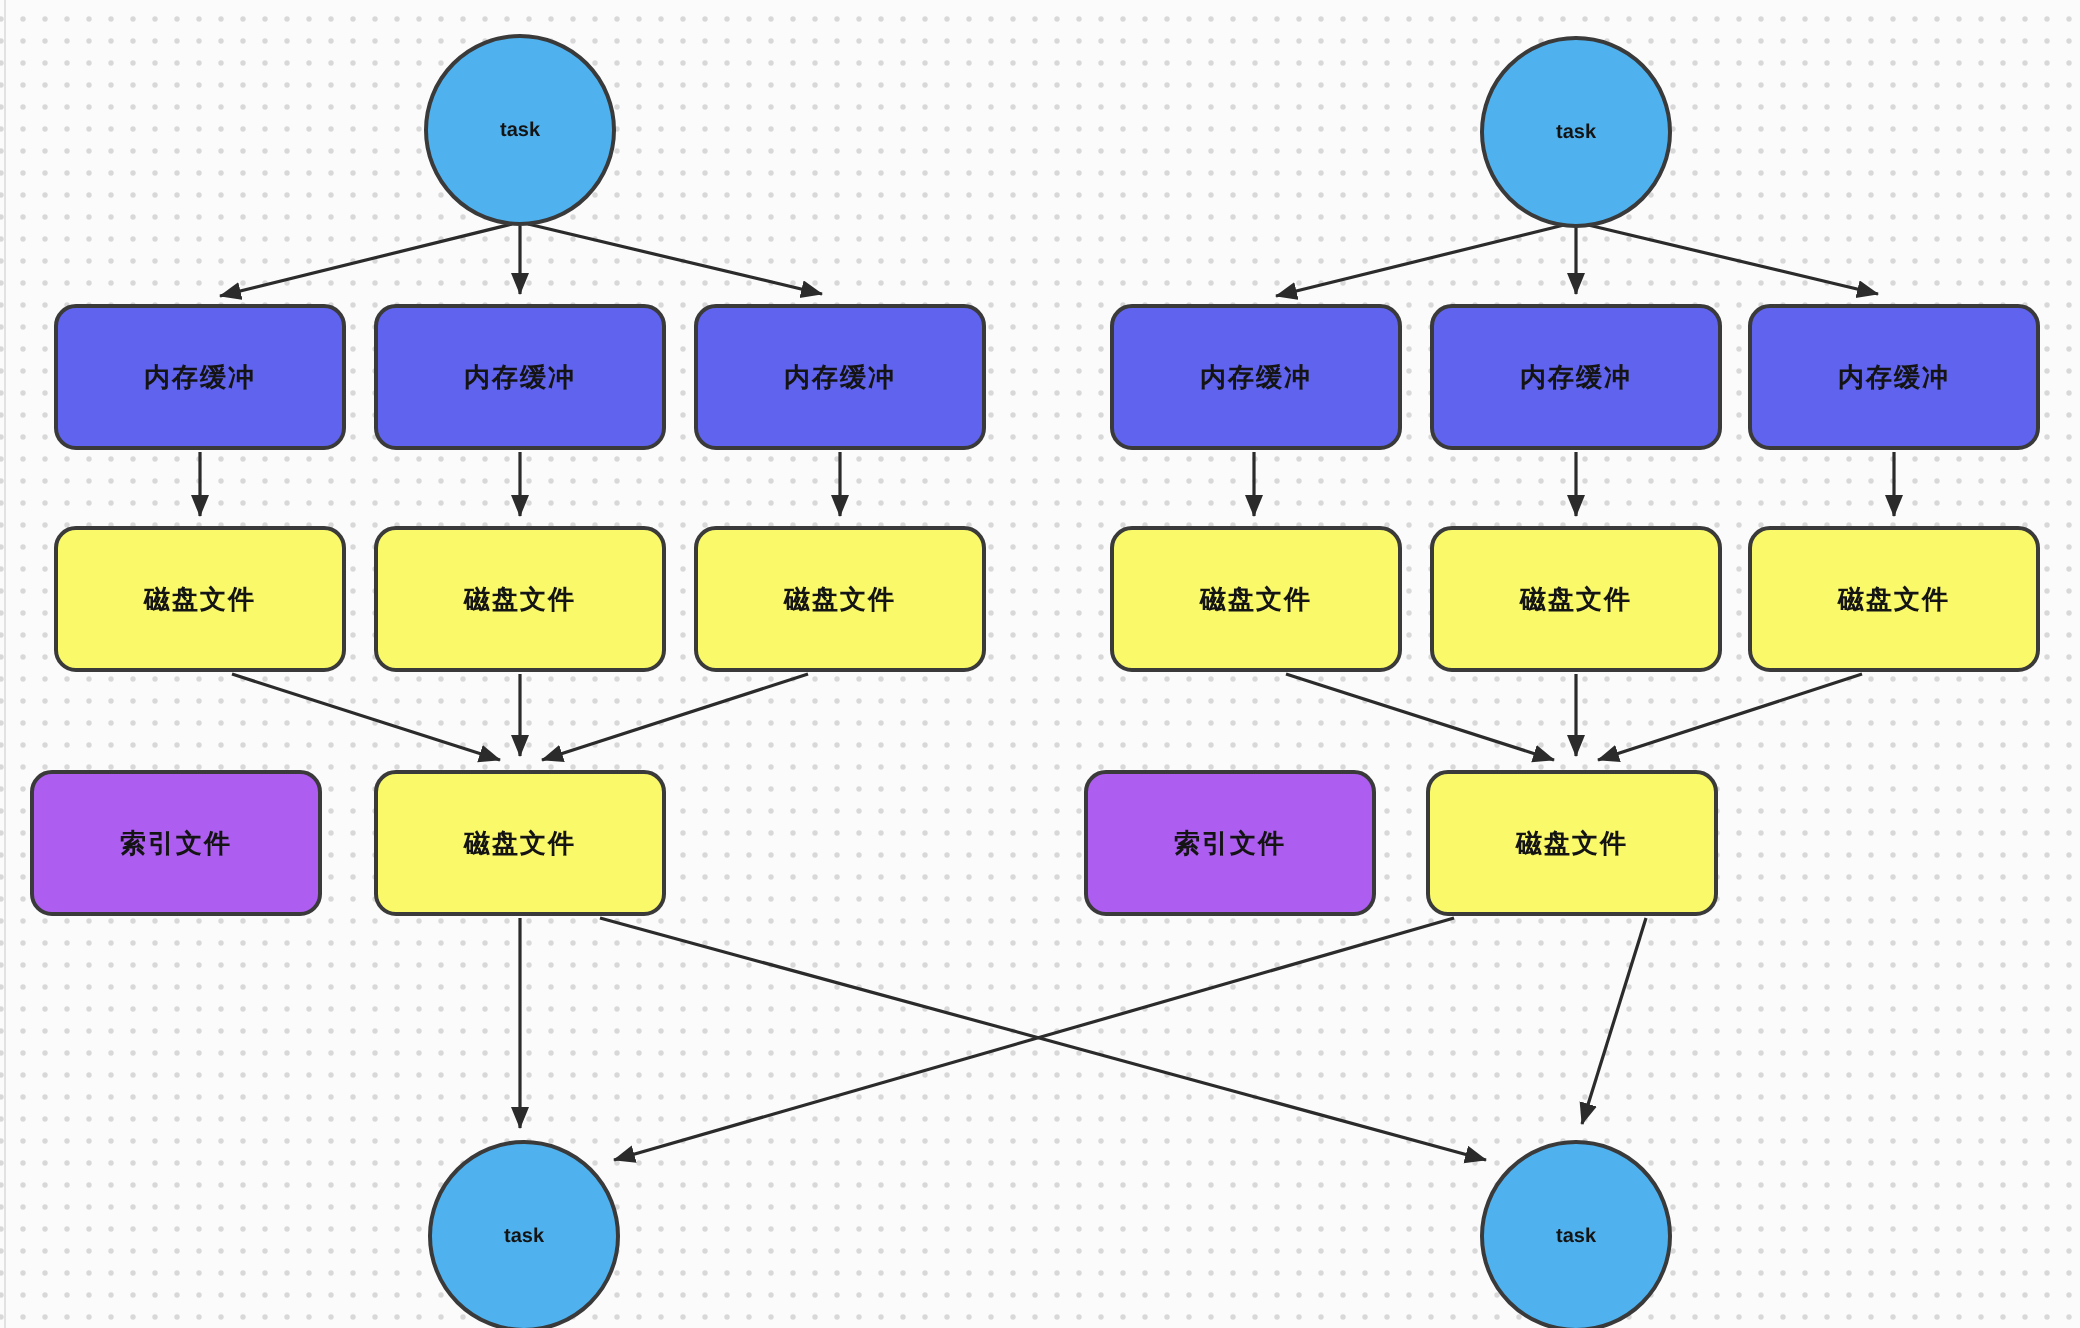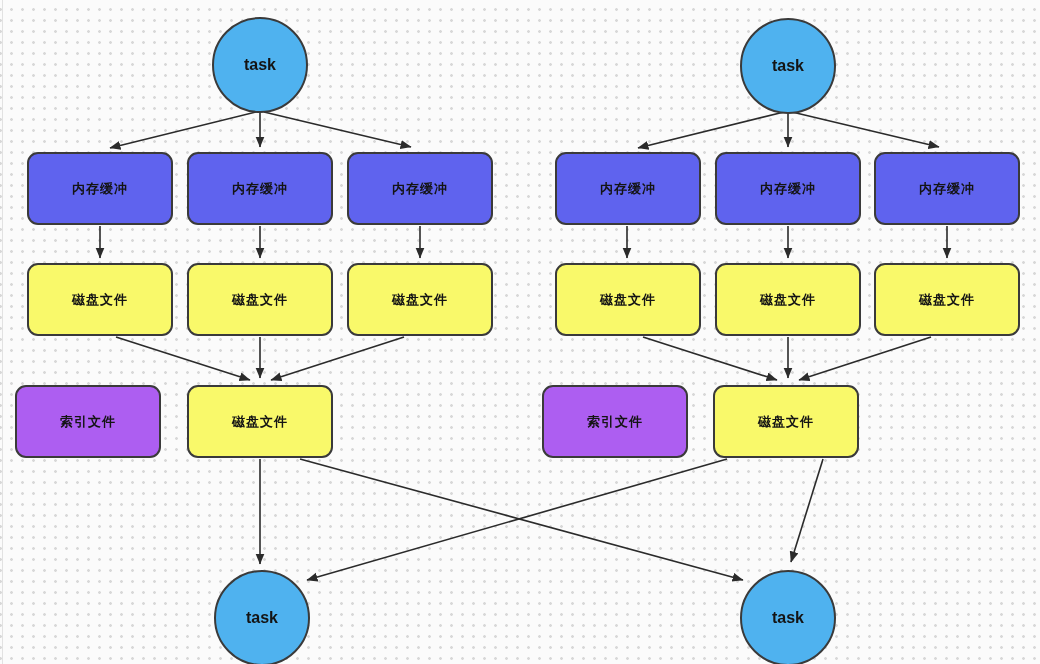--- a/index.html
+++ b/index.html
@@ -52,21 +52,21 @@
   }
   .rect {
     width: 146px;
     height: 73px;
     border-radius: 11px;
   }
   .circle {
     width: 96px;
     height: 96px;
     border-radius: 50%;
-    font-size: 16px;
+    font-size: 10px;
     letter-spacing: 0;
   }
   .task   { background: #4fb2ef; }
   .buffer { background: #5f63ee; }
   .disk   { background: #f9f96a; }
   .index  { background: #ad5ef1; font-family: Liberation Serif, serif; }
 </style>
 </head>
 <body>
 

